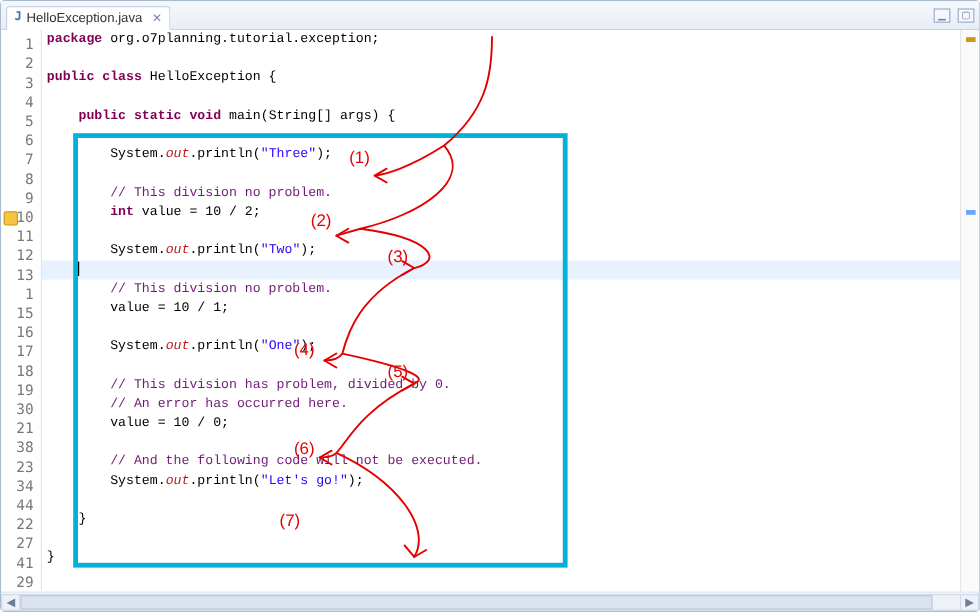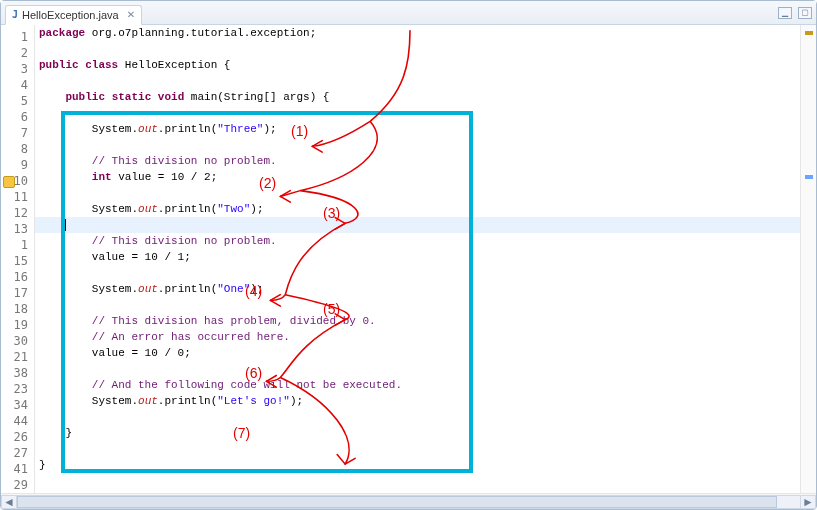--- a/index.html
+++ b/index.html
@@ -125,21 +125,21 @@
         <div class="ln">16</div>
         <div class="ln">17</div>
         <div class="ln">18</div>
         <div class="ln">19</div>
         <div class="ln">30</div>
         <div class="ln">21</div>
         <div class="ln">38</div>
         <div class="ln">23</div>
         <div class="ln">34</div>
         <div class="ln">44</div>
-        <div class="ln">26</div>
+        <div class="ln">22</div>
         <div class="ln">27</div>
         <div class="ln">41</div>
         <div class="ln">29</div>
       </div>
     <div class="code" id="code"><div class="row"><span class="kw">package</span><span> org.o7planning.tutorial.exception;</span></div><div class="row"><span></span></div><div class="row"><span class="kw">public</span><span> </span><span class="kw">class</span><span> HelloException {</span></div><div class="row"><span></span></div><div class="row"><span>    </span><span class="kw">public</span><span> </span><span class="kw">static</span><span> </span><span class="kw">void</span><span> main(String[] args) {</span></div><div class="row"><span></span></div><div class="row"><span>        System.</span><span class="fld">out</span><span>.println(</span><span class="str">"Three"</span><span>);</span></div><div class="row"><span></span></div><div class="row"><span>        </span><span class="cmt">// This division no problem.</span></div><div class="row"><span>        </span><span class="kw">int</span><span> value = 10 / 2;</span></div><div class="row"><span></span></div><div class="row"><span>        System.</span><span class="fld">out</span><span>.println(</span><span class="str">"Two"</span><span>);</span></div><div class="row current">    <span class="cursor"></span></div><div class="row"><span>        </span><span class="cmt">// This division no problem.</span></div><div class="row"><span>        value = 10 / 1;</span></div><div class="row"><span></span></div><div class="row"><span>        System.</span><span class="fld">out</span><span>.println(</span><span class="str">"One"</span><span>);</span></div><div class="row"><span></span></div><div class="row"><span>        </span><span class="cmt">// This division has problem, divided by 0.</span></div><div class="row"><span>        </span><span class="cmt">// An error has occurred here.</span></div><div class="row"><span>        value = 10 / 0;</span></div><div class="row"><span></span></div><div class="row"><span>        </span><span class="cmt">// And the following code will not be executed.</span></div><div class="row"><span>        System.</span><span class="fld">out</span><span>.println(</span><span class="str">"Let's go!"</span><span>);</span></div><div class="row"><span></span></div><div class="row"><span>    }</span></div><div class="row"><span></span></div><div class="row"><span>}</span></div><div class="row"><span></span></div></div>
 
     <div class="highlight-box" style="left: 60px; top: 86px; width: 412px; height: 362px;" id="hlbox"></div>
 
     <div class="anno-layer">
       <svg viewBox="0 0 817 486" preserveAspectRatio="none">

